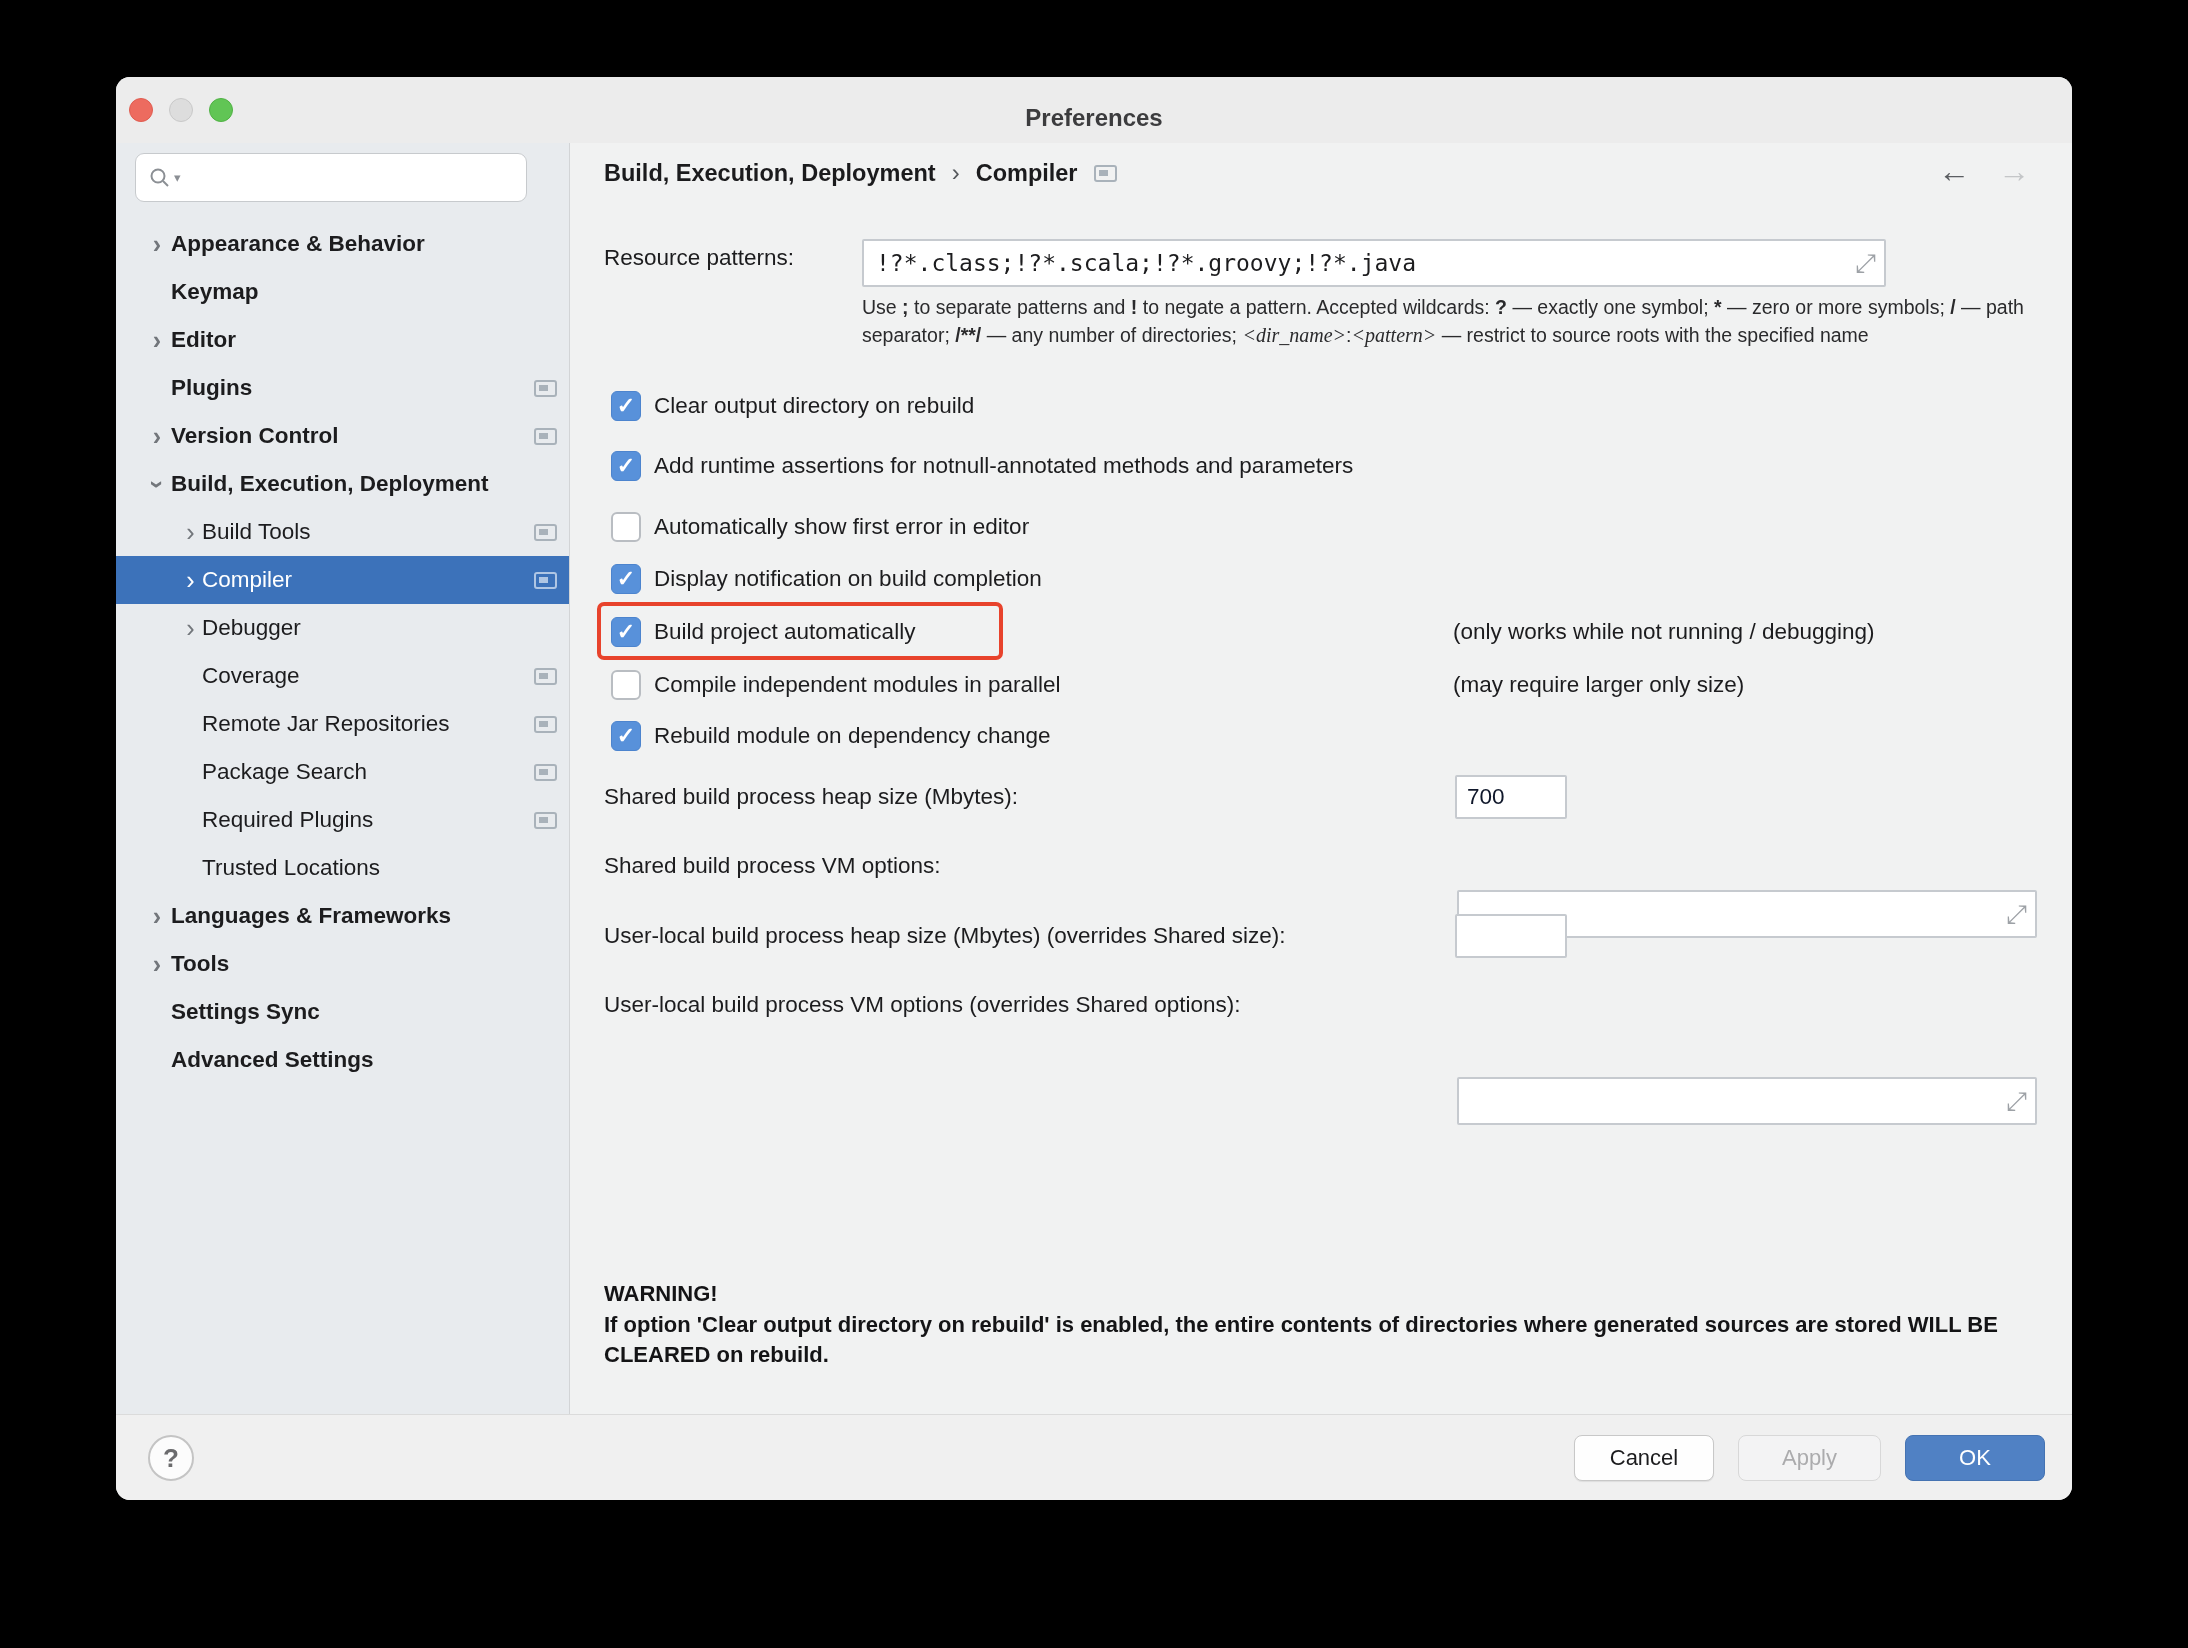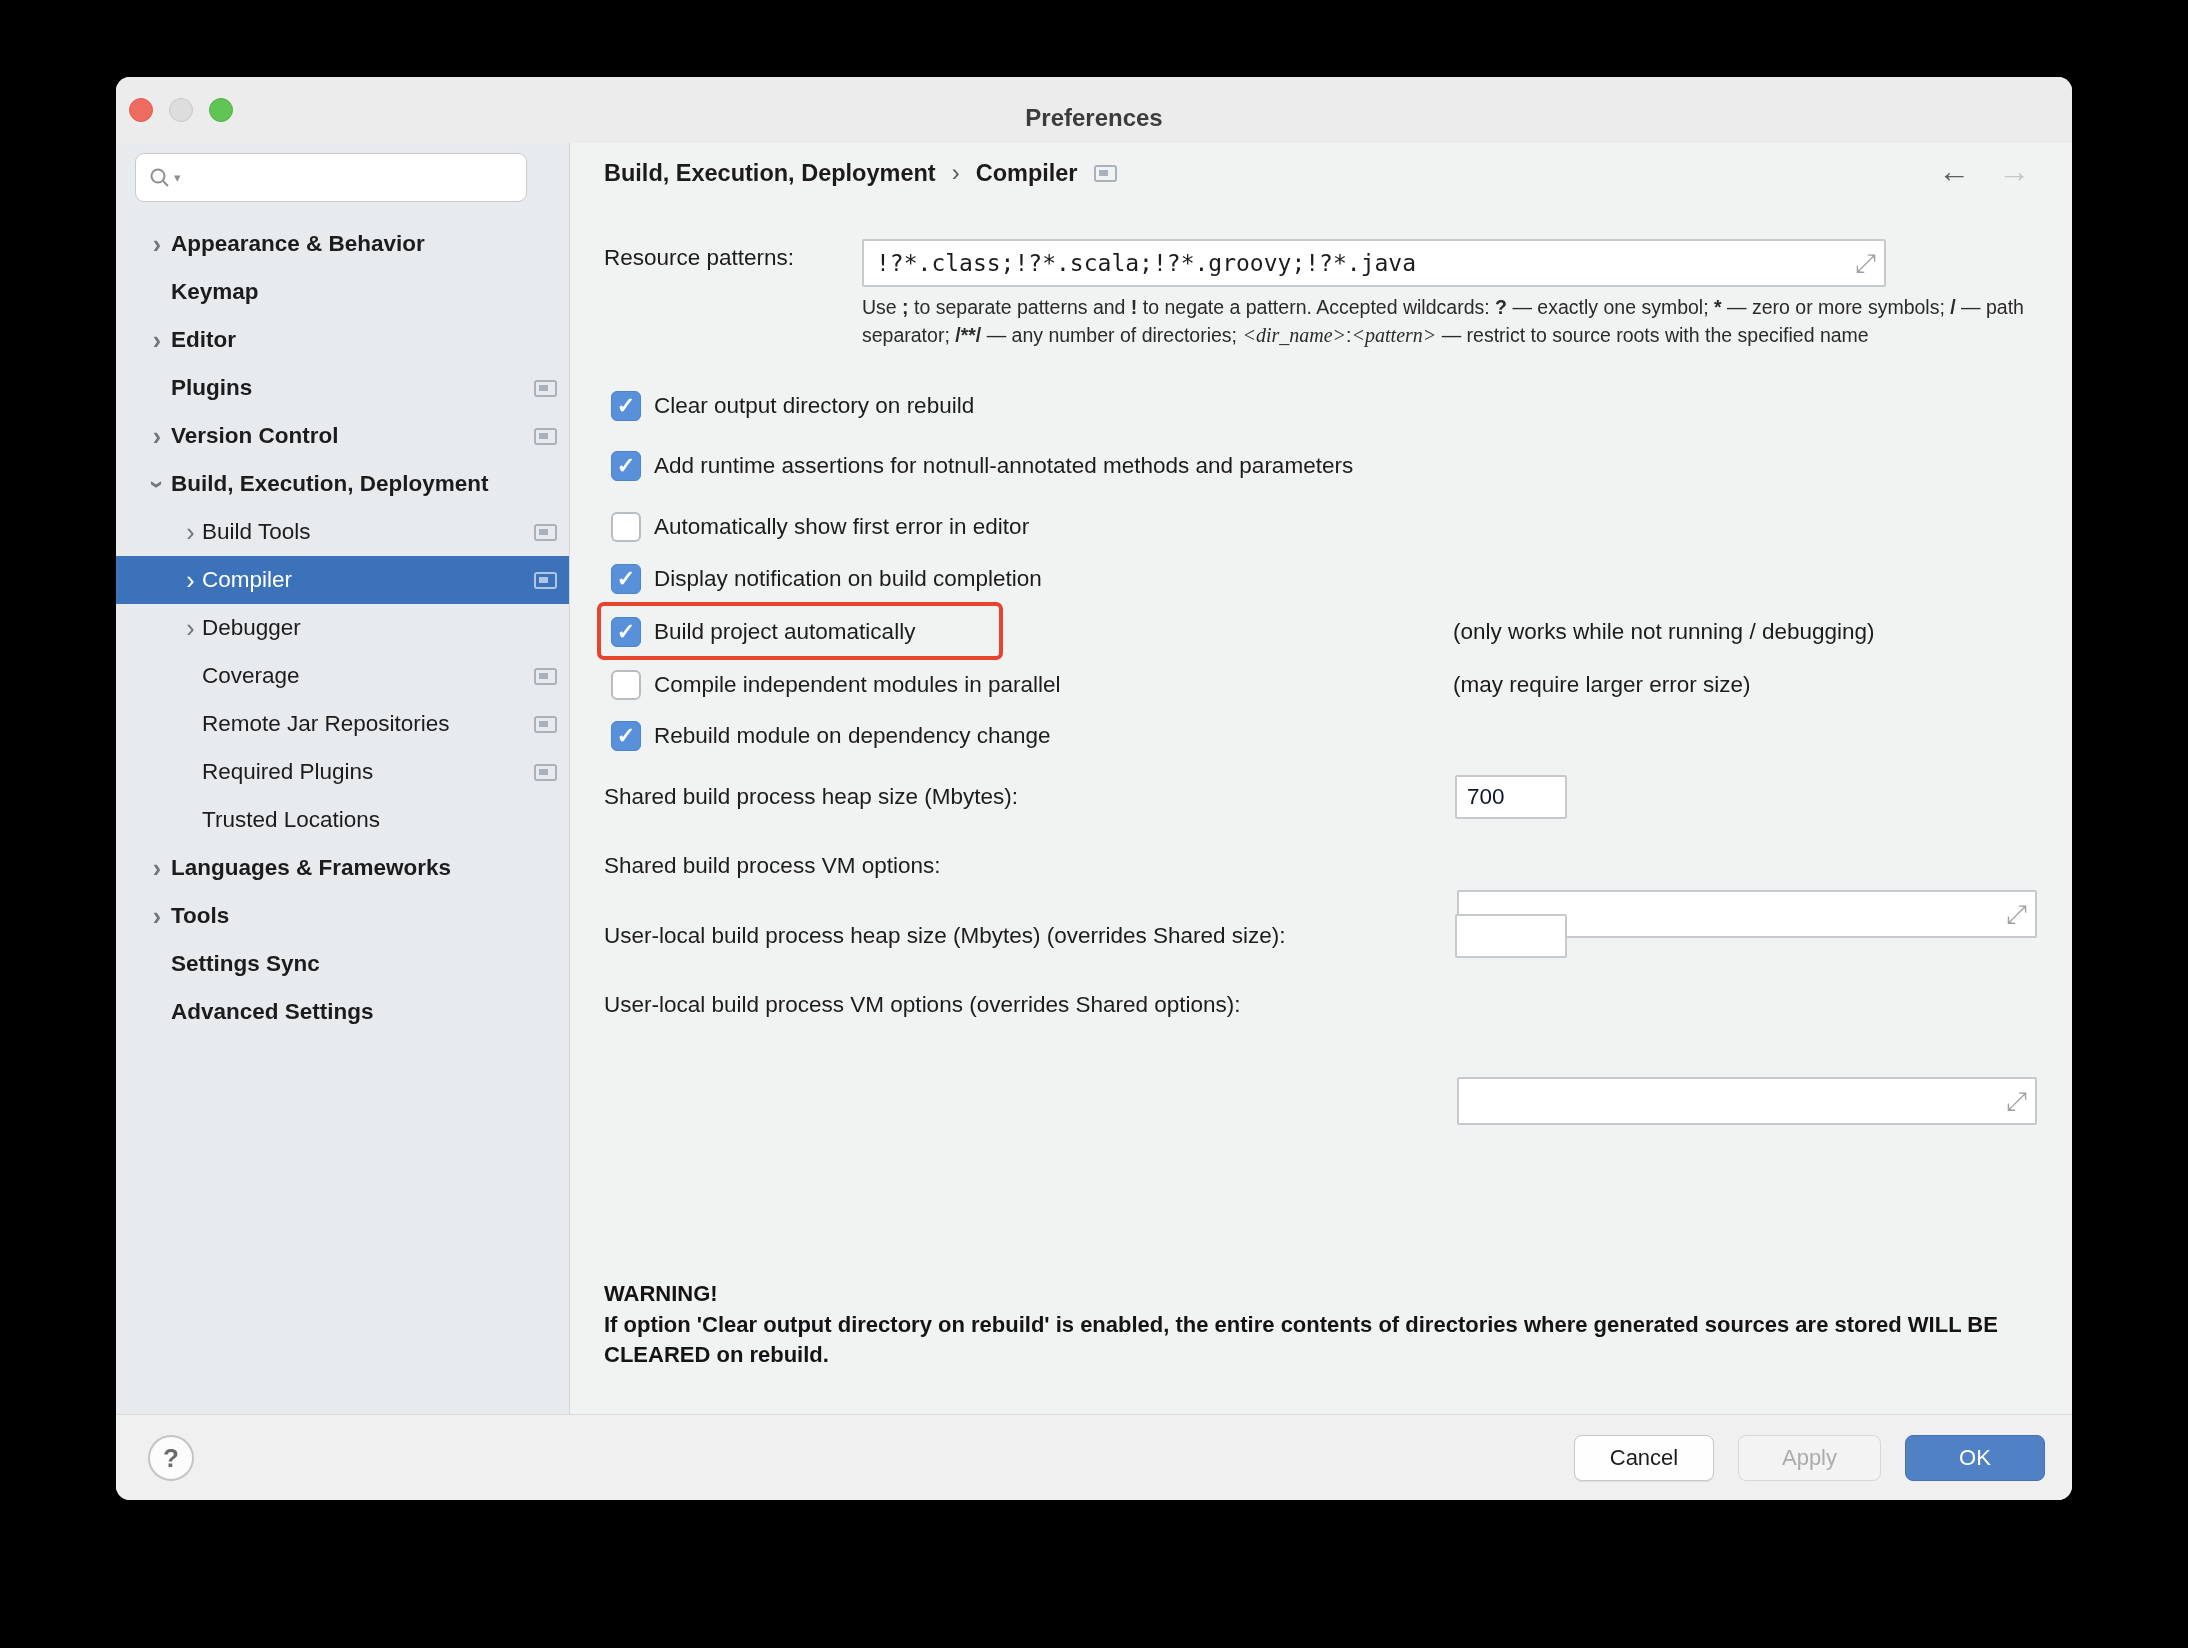--- a/index.html
+++ b/index.html
@@ -179,20 +179,25 @@
           <span>Coverage</span>
           <span class="mon"></span>
         </div>
         <div class="trow lvl1">
           <span class="chev"></span>
           <span>Remote Jar Repositories</span>
           <span class="mon"></span>
         </div>
         <div class="trow lvl1">
           <span class="chev"></span>
+          <span>Package Search</span>
+          <span class="mon"></span>
+        </div>
+        <div class="trow lvl1">
+          <span class="chev"></span>
           <span>Required Plugins</span>
           <span class="mon"></span>
         </div>
         <div class="trow lvl1">
           <span class="chev"></span>
           <span>Trusted Locations</span>
         </div>
         <div class="trow lvl0 bold">
           <span class="chev">›</span>
           <span>Languages &amp; Frameworks</span>
@@ -258,21 +263,21 @@
         <span class="cb checked">
             <span class="tick">✓</span>
           </span>
         <span class="cblabel">Build project automatically</span>
         <span class="cbnote">(only works while not running / debugging)</span>
       </div>
       <div class="abs hl-box"></div>
       <div class="abs cbrow" style="top:526px;">
         <span class="cb un"></span>
         <span class="cblabel">Compile independent modules in parallel</span>
-        <span class="cbnote">(may require larger error size)</span>
+        <span class="cbnote">(may require larger only size)</span>
       </div>
       <div class="abs cbrow" style="top:577px;">
         <span class="cb checked">
             <span class="tick">✓</span>
           </span>
         <span class="cblabel">Rebuild module on dependency change</span>
       </div>
 
       <div class="abs flabel" style="left:34px; top:638px;">Shared build process heap size (Mbytes):</div>
       <div class="abs numfield" style="left:885px; top:632px; width:112px; height:44px;">

